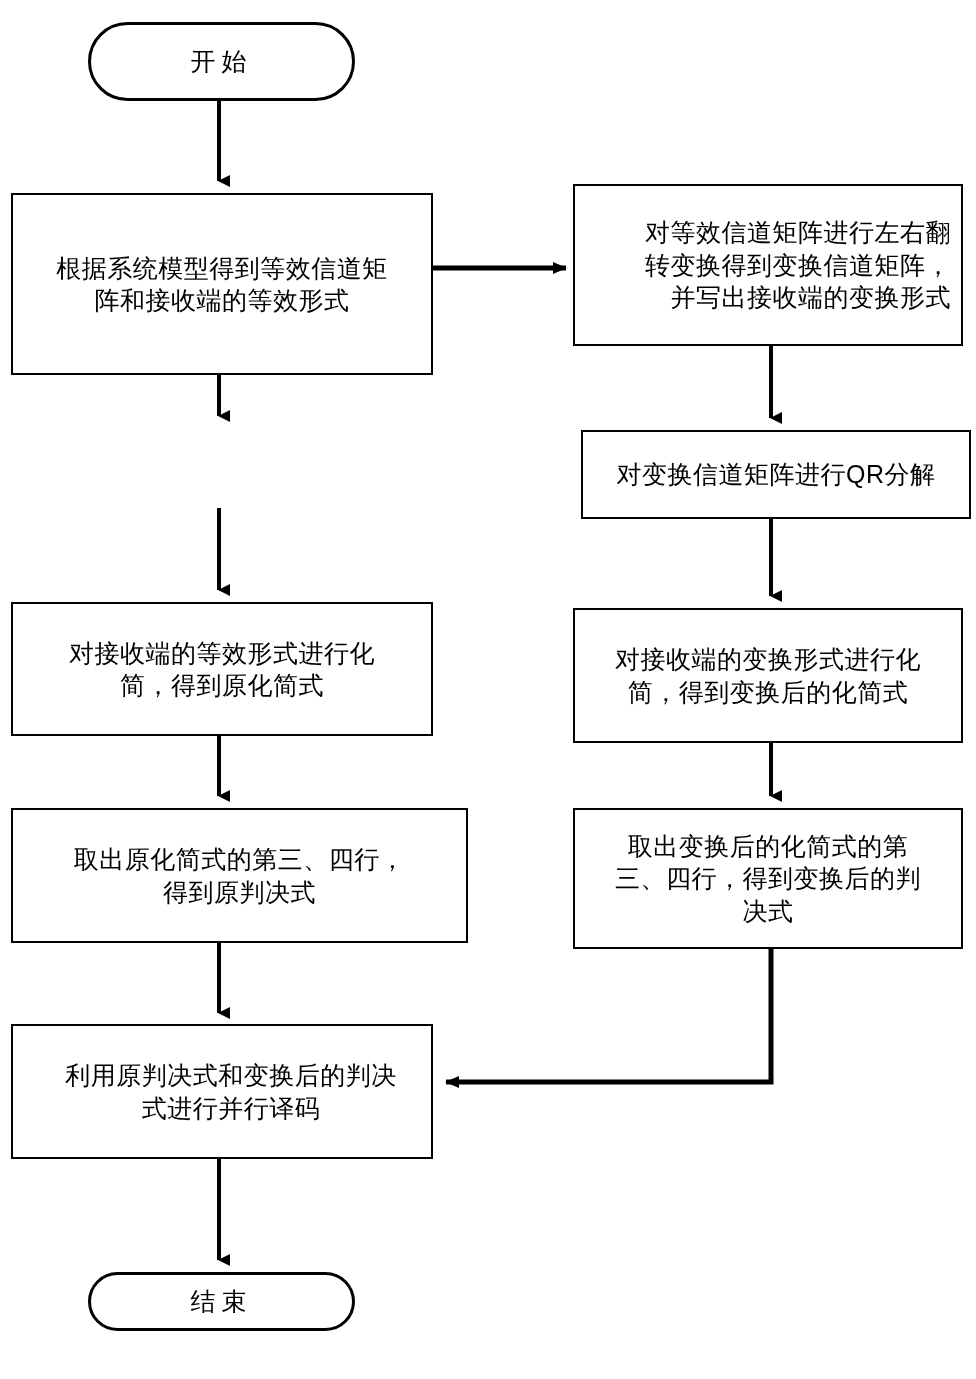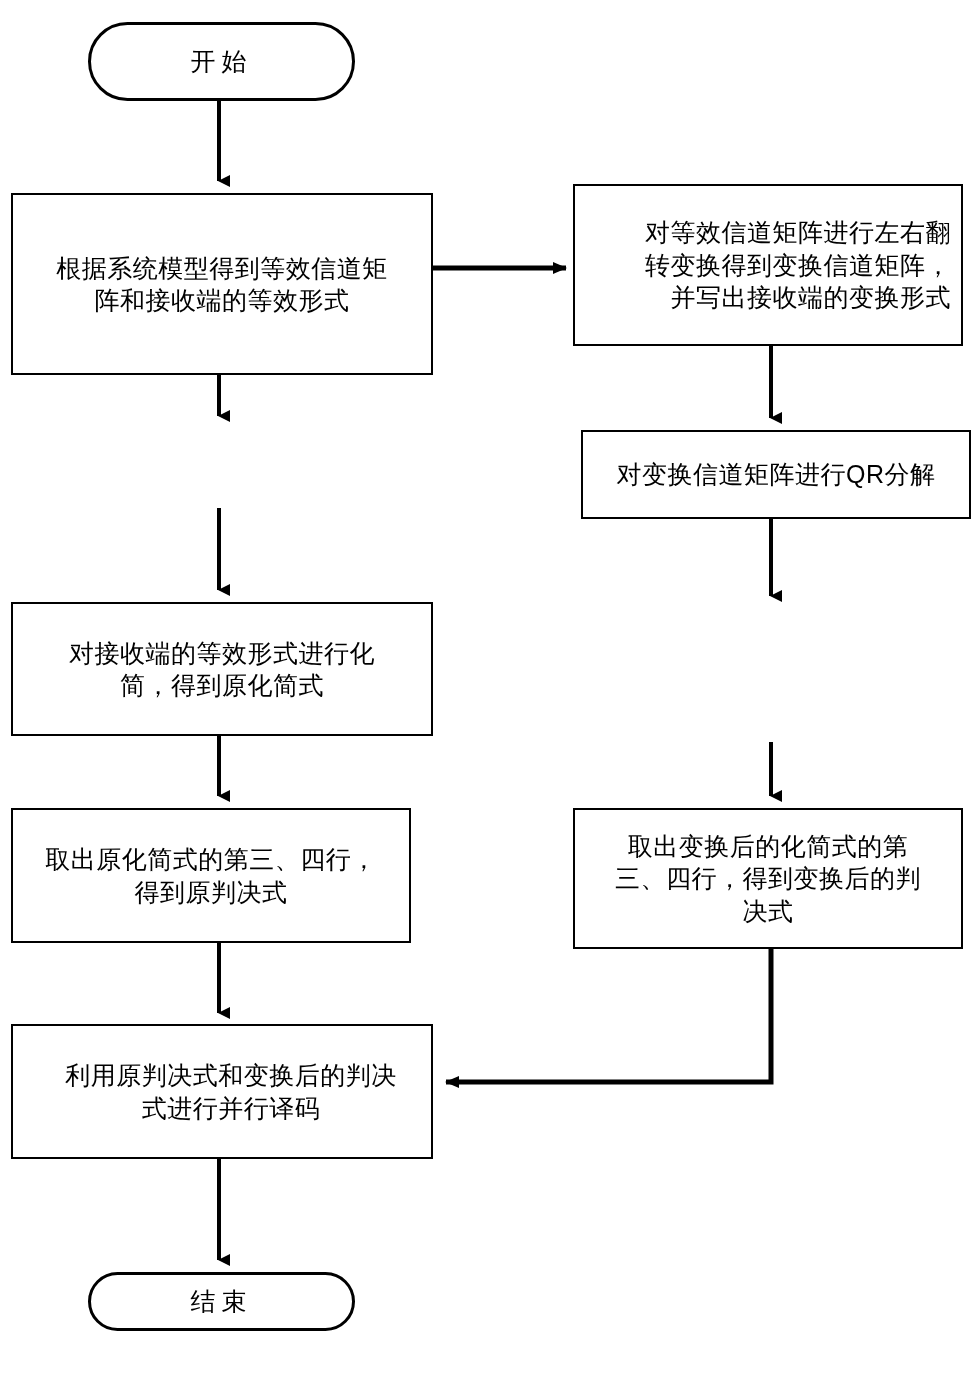--- a/index.html
+++ b/index.html
@@ -125,21 +125,21 @@
     <span class="txt">根据系统模型得到等效信道矩
 阵和接收端的等效形式</span>
   </div>
 
 
   <div class="node process" style="left:11px; top:602px; width:422px; height:134px;">
     <span class="txt">对接收端的等效形式进行化
 简，得到原化简式</span>
   </div>
 
-  <div class="node process" style="left:11px; top:808px; width:400px; height:135px;">
+  <div class="node process" style="left:11px; top:808px; width:457px; height:135px;">
     <span class="txt">取出原化简式的第三、四行，
 得到原判决式</span>
   </div>
 
   <div class="node process" style="left:11px; top:1024px; width:422px; height:135px;padding-left:28px;">
     <span class="txt">利用原判决式和变换后的判决
 式进行并行译码</span>
   </div>
 
   <div class="node terminator" style="left:88px; top:1272px; width:267px; height:59px;">
@@ -149,20 +149,24 @@
   <div class="node process" style="left:573px; top:184px; width:390px; height:162px;text-align:right;">
     <span class="txt">对等效信道矩阵进行左右翻
 转变换得到变换信道矩阵，
 并写出接收端的变换形式</span>
   </div>
 
   <div class="node process" style="left:573px; top:430px; width:390px; height:89px;margin-left:8px;">
     <span class="txt">对变换信道矩阵进行QR分解</span>
   </div>
 
+  <div class="node process" style="left:573px; top:608px; width:390px; height:135px;">
+    <span class="txt">对接收端的变换形式进行化
+简，得到变换后的化简式</span>
+  </div>
 
   <div class="node process" style="left:573px; top:808px; width:390px; height:141px;">
     <span class="txt">取出变换后的化简式的第
 三、四行，得到变换后的判
 决式</span>
   </div>
 
 </div>
 
 </body></html>

